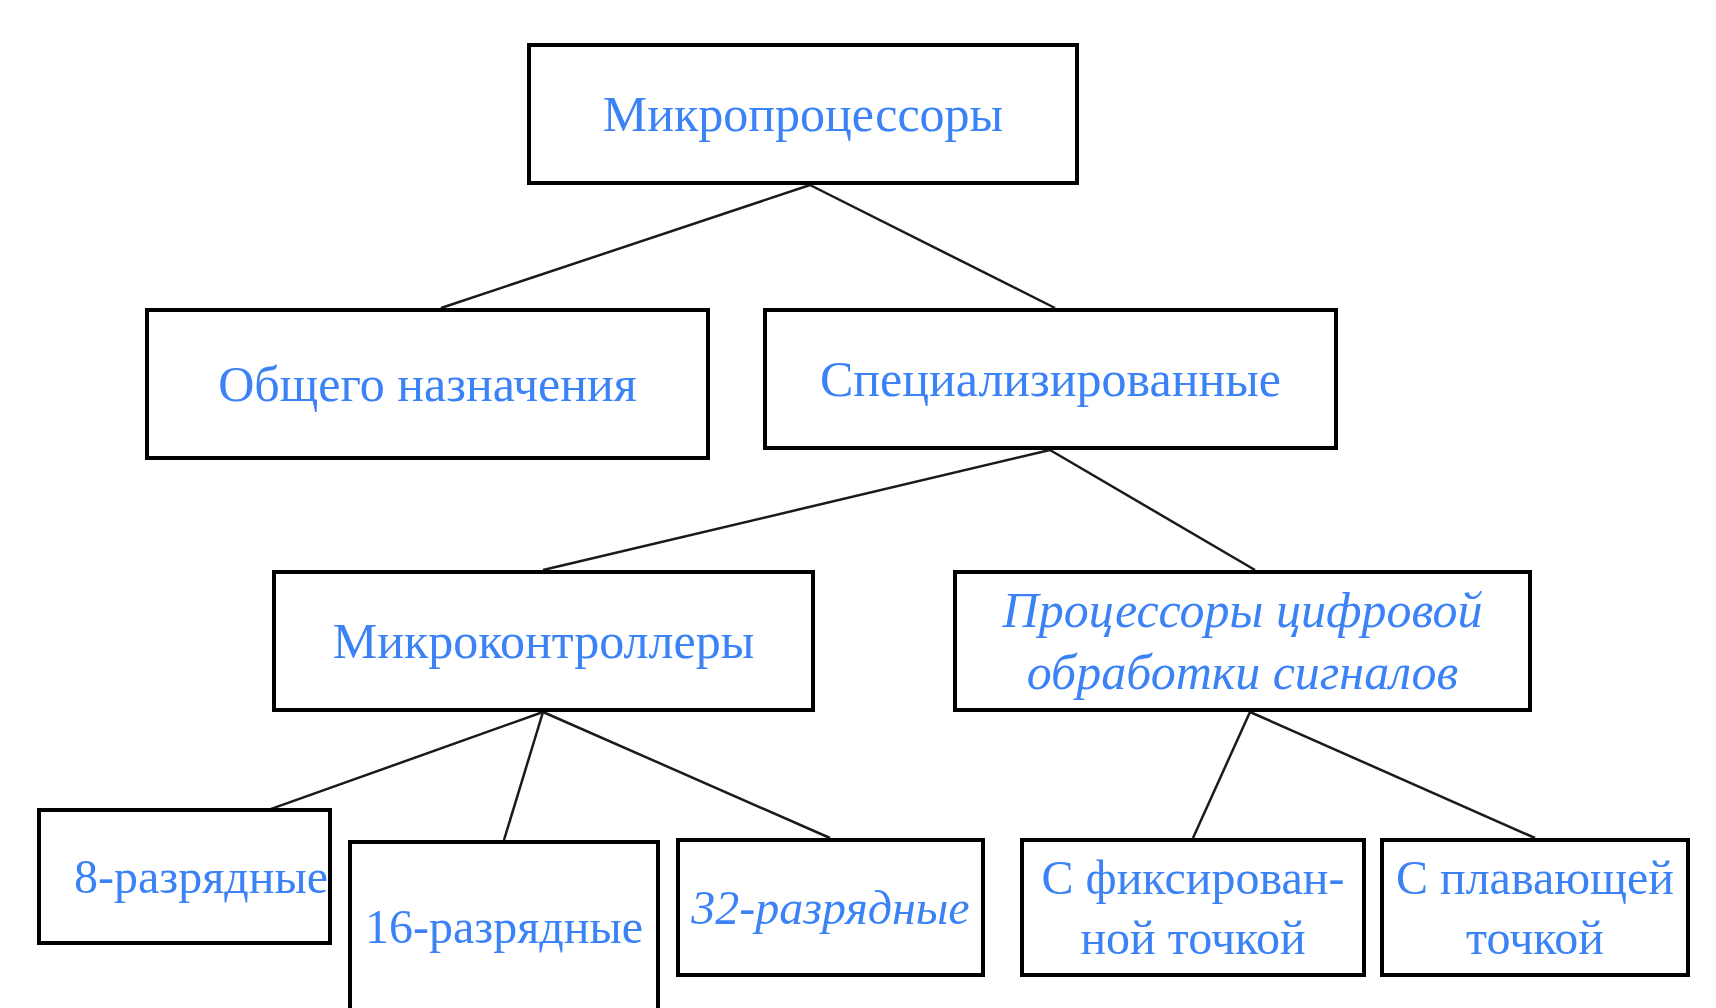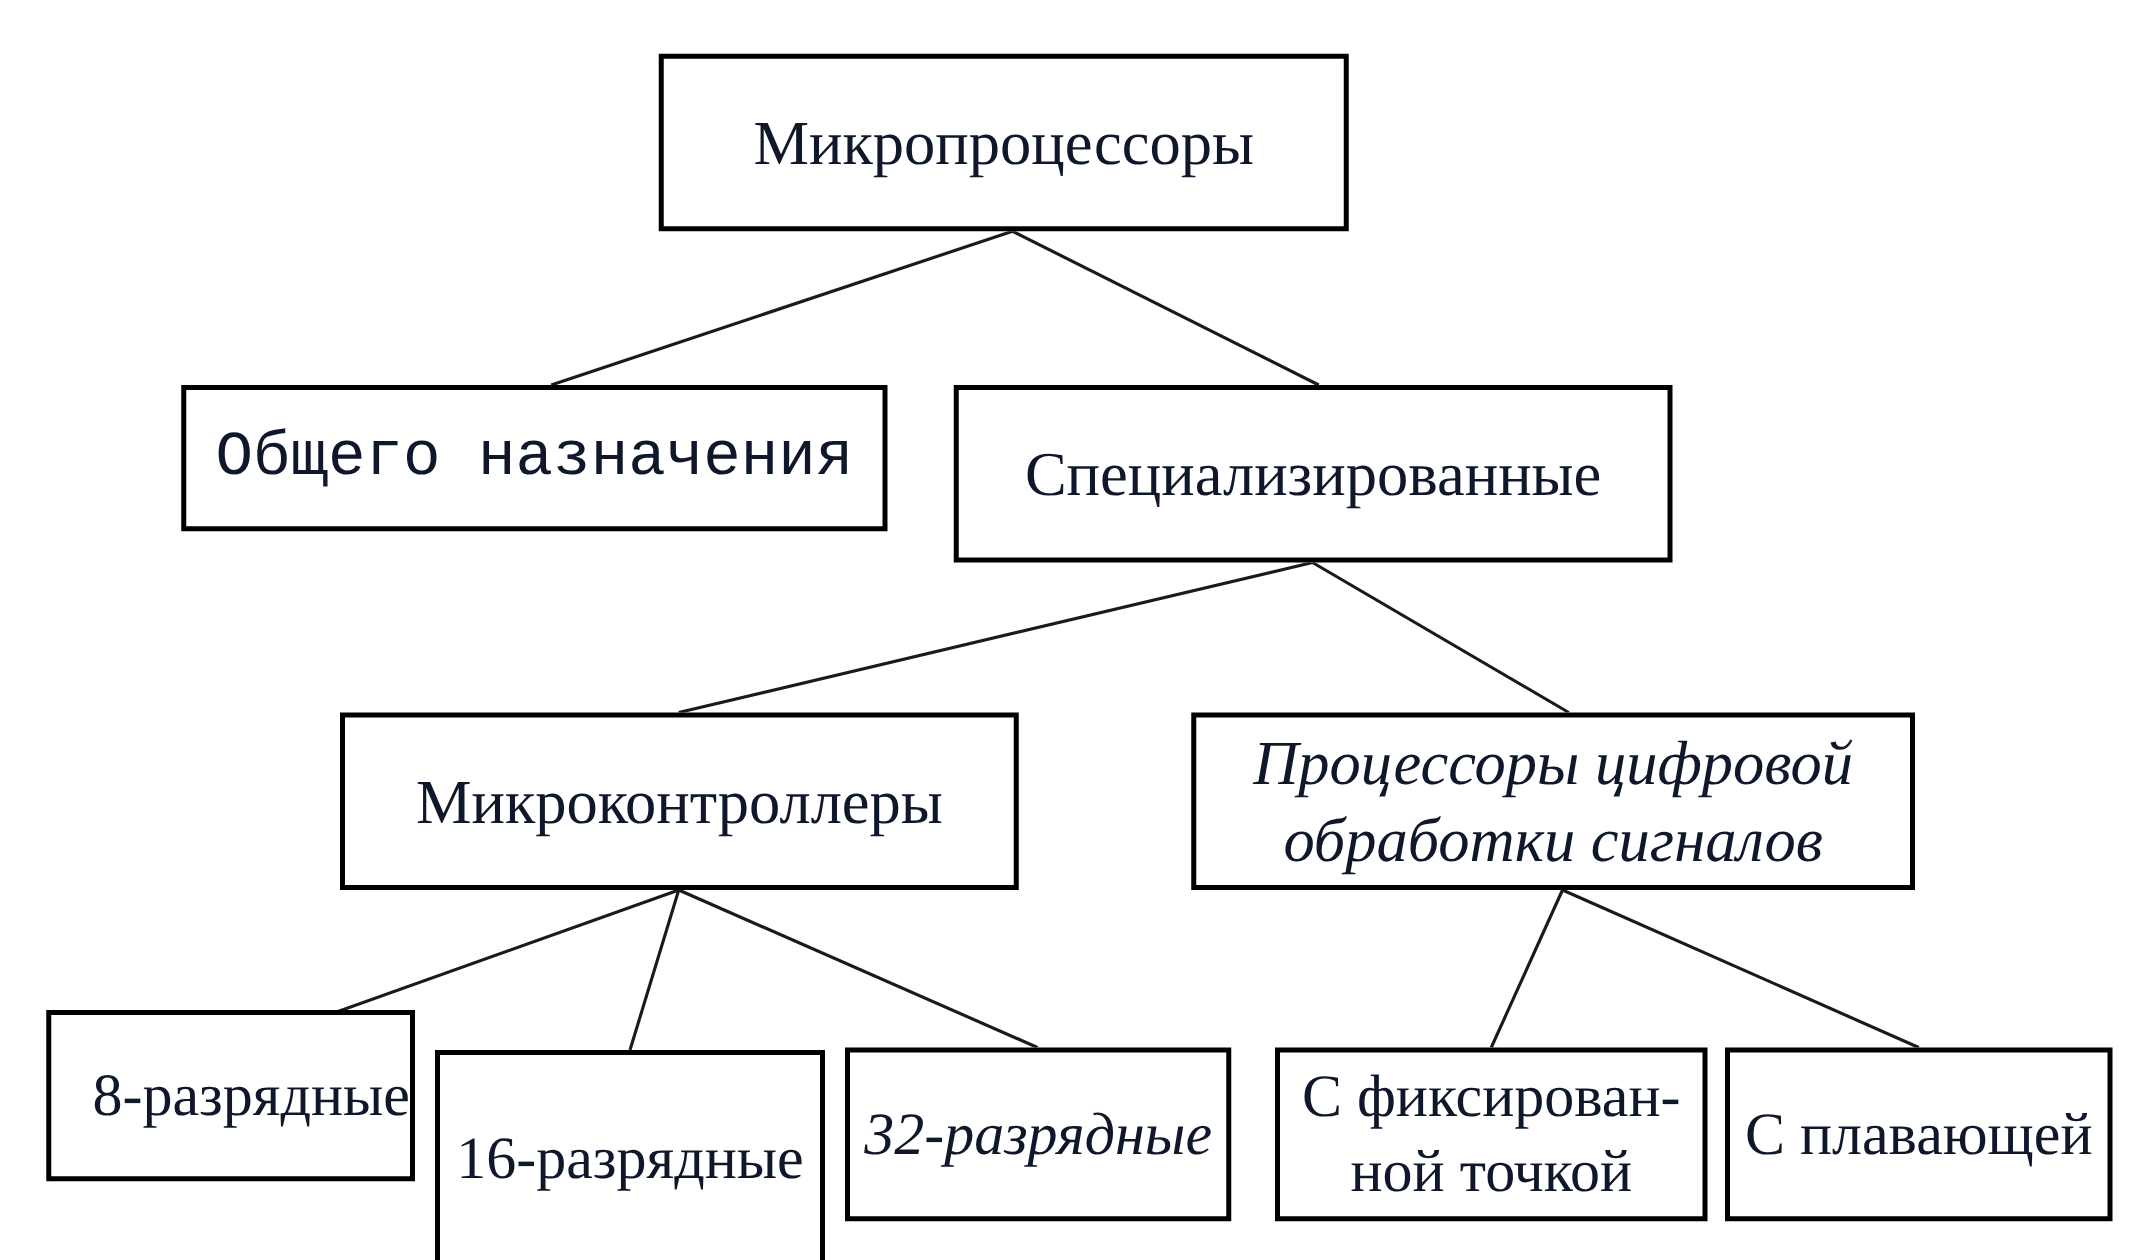--- a/index.html
+++ b/index.html
@@ -6,21 +6,21 @@
     margin: 0;
     padding: 0;
     background: #ffffff;
   }
   .canvas {
     position: relative;
     width: 1716px;
     height: 1008px;
     background: #ffffff;
     font-family: "Liberation Serif", "DejaVu Serif", serif;
-    color: #0f172a;
+    color: #3b82f6;
     overflow: hidden;
   }
   .edges-layer {
     position: absolute;
     left: 0;
     top: 0;
     width: 1716px;
     height: 1008px;
   }
   .node {
@@ -35,21 +35,21 @@
     text-align: center;
     font-size: 50px;
     line-height: 1.24;
     white-space: nowrap;
   }
   .node span { display: block; }
 
   
   #n-root        { left: 527px;  top: 43px;  width: 552px; height: 142px; }
   
-  #n-general     { left: 145px;  top: 308px; width: 565px; height: 117px; font-family: Liberation Mono, monospace; }
+  #n-general     { left: 145px;  top: 308px; width: 565px; height: 152px; }
   #n-specialized { left: 763px;  top: 308px; width: 575px; height: 142px; }
   
   #n-mcu         { left: 272px;  top: 570px; width: 543px; height: 142px; }
   #n-dsp         { left: 953px;  top: 570px; width: 579px; height: 142px; font-style: italic; }
   
   .small { font-size: 48px; }
   #n-bit8        { left: 37px;   top: 808px; width: 295px; height: 137px; align-items: flex-end; }
   #n-bit16       { left: 348px;  top: 840px; width: 312px; height: 174px; }
   #n-bit32       { left: 676px;  top: 838px; width: 309px; height: 139px; font-style: italic; }
   #n-fixed       { left: 1020px; top: 838px; width: 346px; height: 139px; }
@@ -110,15 +110,16 @@
     <span>32-разрядные</span>
   </div>
 
   <div class="node small" id="n-fixed">
     <span>С фиксирован-</span>
     <span>ной точкой</span>
   </div>
 
   <div class="node small" id="n-float">
     <span>С плавающей</span>
+    <span>точкой</span>
   </div>
 
 </div>
 
 </body></html>

